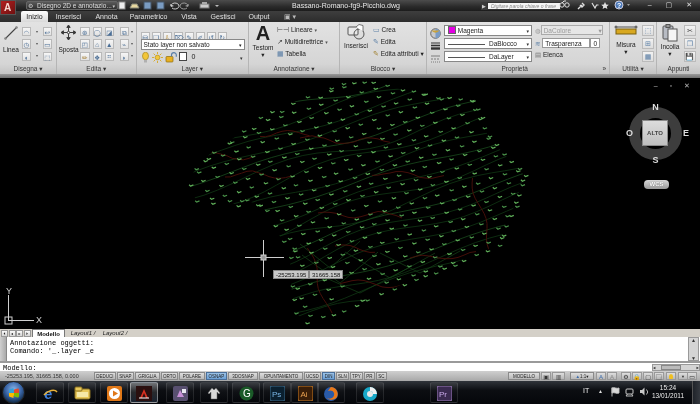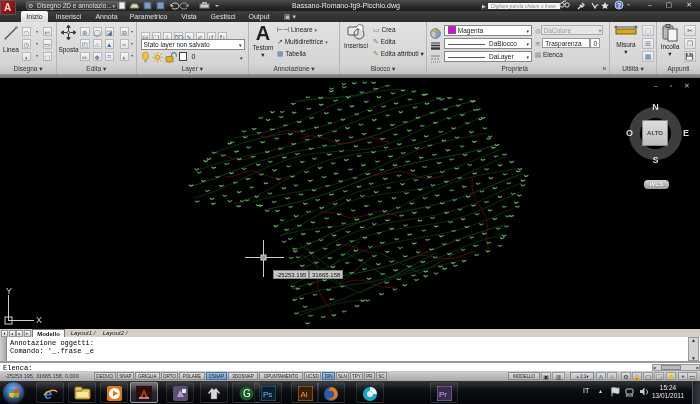--- a/index.html
+++ b/index.html
@@ -418,24 +418,24 @@
     <span style="position:absolute;left:8.5px;top:0.5px;width:7px;height:7px;background:linear-gradient(#fbfbfb,#d5d5d5);border:0.5px solid #999;font-size:4px;text-align:center;line-height:6px;color:#222;">◂</span>
     <span style="position:absolute;left:16px;top:0.5px;width:7px;height:7px;background:linear-gradient(#fbfbfb,#d5d5d5);border:0.5px solid #999;font-size:4px;text-align:center;line-height:6px;color:#222;">▸</span>
     <span style="position:absolute;left:23.5px;top:0.5px;width:7px;height:7px;background:linear-gradient(#fbfbfb,#d5d5d5);border:0.5px solid #999;font-size:4px;text-align:center;line-height:6px;color:#222;">⏵</span>
     <span style="position:absolute;left:32px;top:0;width:33px;height:8px;background:#fff;border:1px solid #777;border-bottom:none;font-size:6px;font-weight:bold;text-align:center;line-height:8px;color:#111;">Modello</span>
     <span style="position:absolute;left:68px;top:0.5px;width:30px;height:7px;font-size:6px;text-align:center;line-height:7px;color:#222;font-style:italic;">Layout1 /</span>
     <span style="position:absolute;left:100px;top:0.5px;width:30px;height:7px;font-size:6px;text-align:center;line-height:7px;color:#222;font-style:italic;">Layout2 /</span>
   </div>
   <div id="cmdarea">
     <div style="position:absolute;left:0;top:0;width:7px;height:24px;background:linear-gradient(90deg,#cfcfcf,#aaa);border-right:1px solid #888;"></div>
     <div style="position:absolute;left:10px;top:2px;">Annotazione oggetti:</div>
-    <div style="position:absolute;left:10px;top:10px;">Comando: '_.frase _e</div>
+    <div style="position:absolute;left:10px;top:10px;">Comando: '_.layer _e</div>
     <div style="position:absolute;left:688px;top:0;width:11px;height:24px;background:#d4d4d4;border:1px solid #999;font-size:5px;text-align:center;color:#333;line-height:6px;">▲<br><br><br>▼</div>
     <div style="position:absolute;left:0;top:24px;width:700px;height:1.5px;background:#9a9a9a;"></div>
-    <div style="position:absolute;left:3px;top:27px;">Elenca:</div>
+    <div style="position:absolute;left:3px;top:27px;">Modello:</div>
     <div style="position:absolute;left:652px;top:27px;width:48px;height:7px;background:#d4d4d4;border:1px solid #999;font-size:4px;color:#333;line-height:6px;"><span style="float:left;">◀</span><span style="display:inline-block;width:20px;height:5px;background:#bbb;border:1px solid #888;margin-left:6px;"></span><span style="float:right;">▶</span></div>
   </div>
   <div id="statusbar">
     <span style="position:absolute;left:5px;top:2px;color:#333;">-25253.195, 31665.158, 0.000</span>
     <span class="sbtn" style="left:94px;width:22px;">DEDUCI</span>
     <span class="sbtn" style="left:117px;width:17px;">SNAP</span>
     <span class="sbtn" style="left:135px;width:25px;">GRIGLIA</span>
     <span class="sbtn" style="left:161px;width:17px;">ORTO</span>
     <span class="sbtn" style="left:179px;width:26px;">POLARE</span>
     <span class="sbtn on" style="left:206px;width:21px;">OSNAP</span>
@@ -489,21 +489,21 @@
           <path d="M4 11l3-7 4 7z" fill="#c890d8"></path>
           <rect x="9" y="3" width="4" height="4" fill="#e8e8f0"></rect>
         </svg></span>
     <span class="tbtn" style="left:200px;"><svg width="14" height="15">
           <path d="M4 13V6l-2 2-1-1 4-5 2 2 2-2 4 5-1 1-2-2v7z" fill="#d8d8d8" stroke="#666" stroke-width="0.5"></path>
         </svg></span>
     <span class="tbtn" style="left:232px;"><svg width="15" height="15">
           <circle cx="7.5" cy="7.5" r="7" fill="#1a5a28"></circle>
           <text x="4" y="11" font-size="10" fill="#fff" font-family="Liberation Sans">G</text>
         </svg></span>
-    <span class="tbtn" style="left:254px;"><svg width="15" height="15">
+    <span class="tbtn" style="left:263px;"><svg width="15" height="15">
           <rect width="15" height="15" rx="2" fill="#0a2030" stroke="#3a6a8a"></rect>
           <text x="2" y="11" font-size="8" fill="#7ab8e8" font-family="Liberation Sans">Ps</text>
         </svg></span>
     <span class="tbtn" style="left:291px;"><svg width="15" height="15">
           <rect width="15" height="15" rx="2" fill="#3a1e08" stroke="#c87820"></rect>
           <text x="2.5" y="11" font-size="8" fill="#e8a050" font-family="Liberation Sans">Ai</text>
         </svg></span>
     <span class="tbtn" style="left:317px;"><svg width="16" height="16">
           <circle cx="8" cy="8" r="7" fill="#2a5aa8"></circle>
           <path d="M8 1a7 7 0 0 1 6 10c-2 3-7 4-10 1 4 2 8-1 7-5-1-3-4-3-6-2l2-3z" fill="#e87818"></path>

